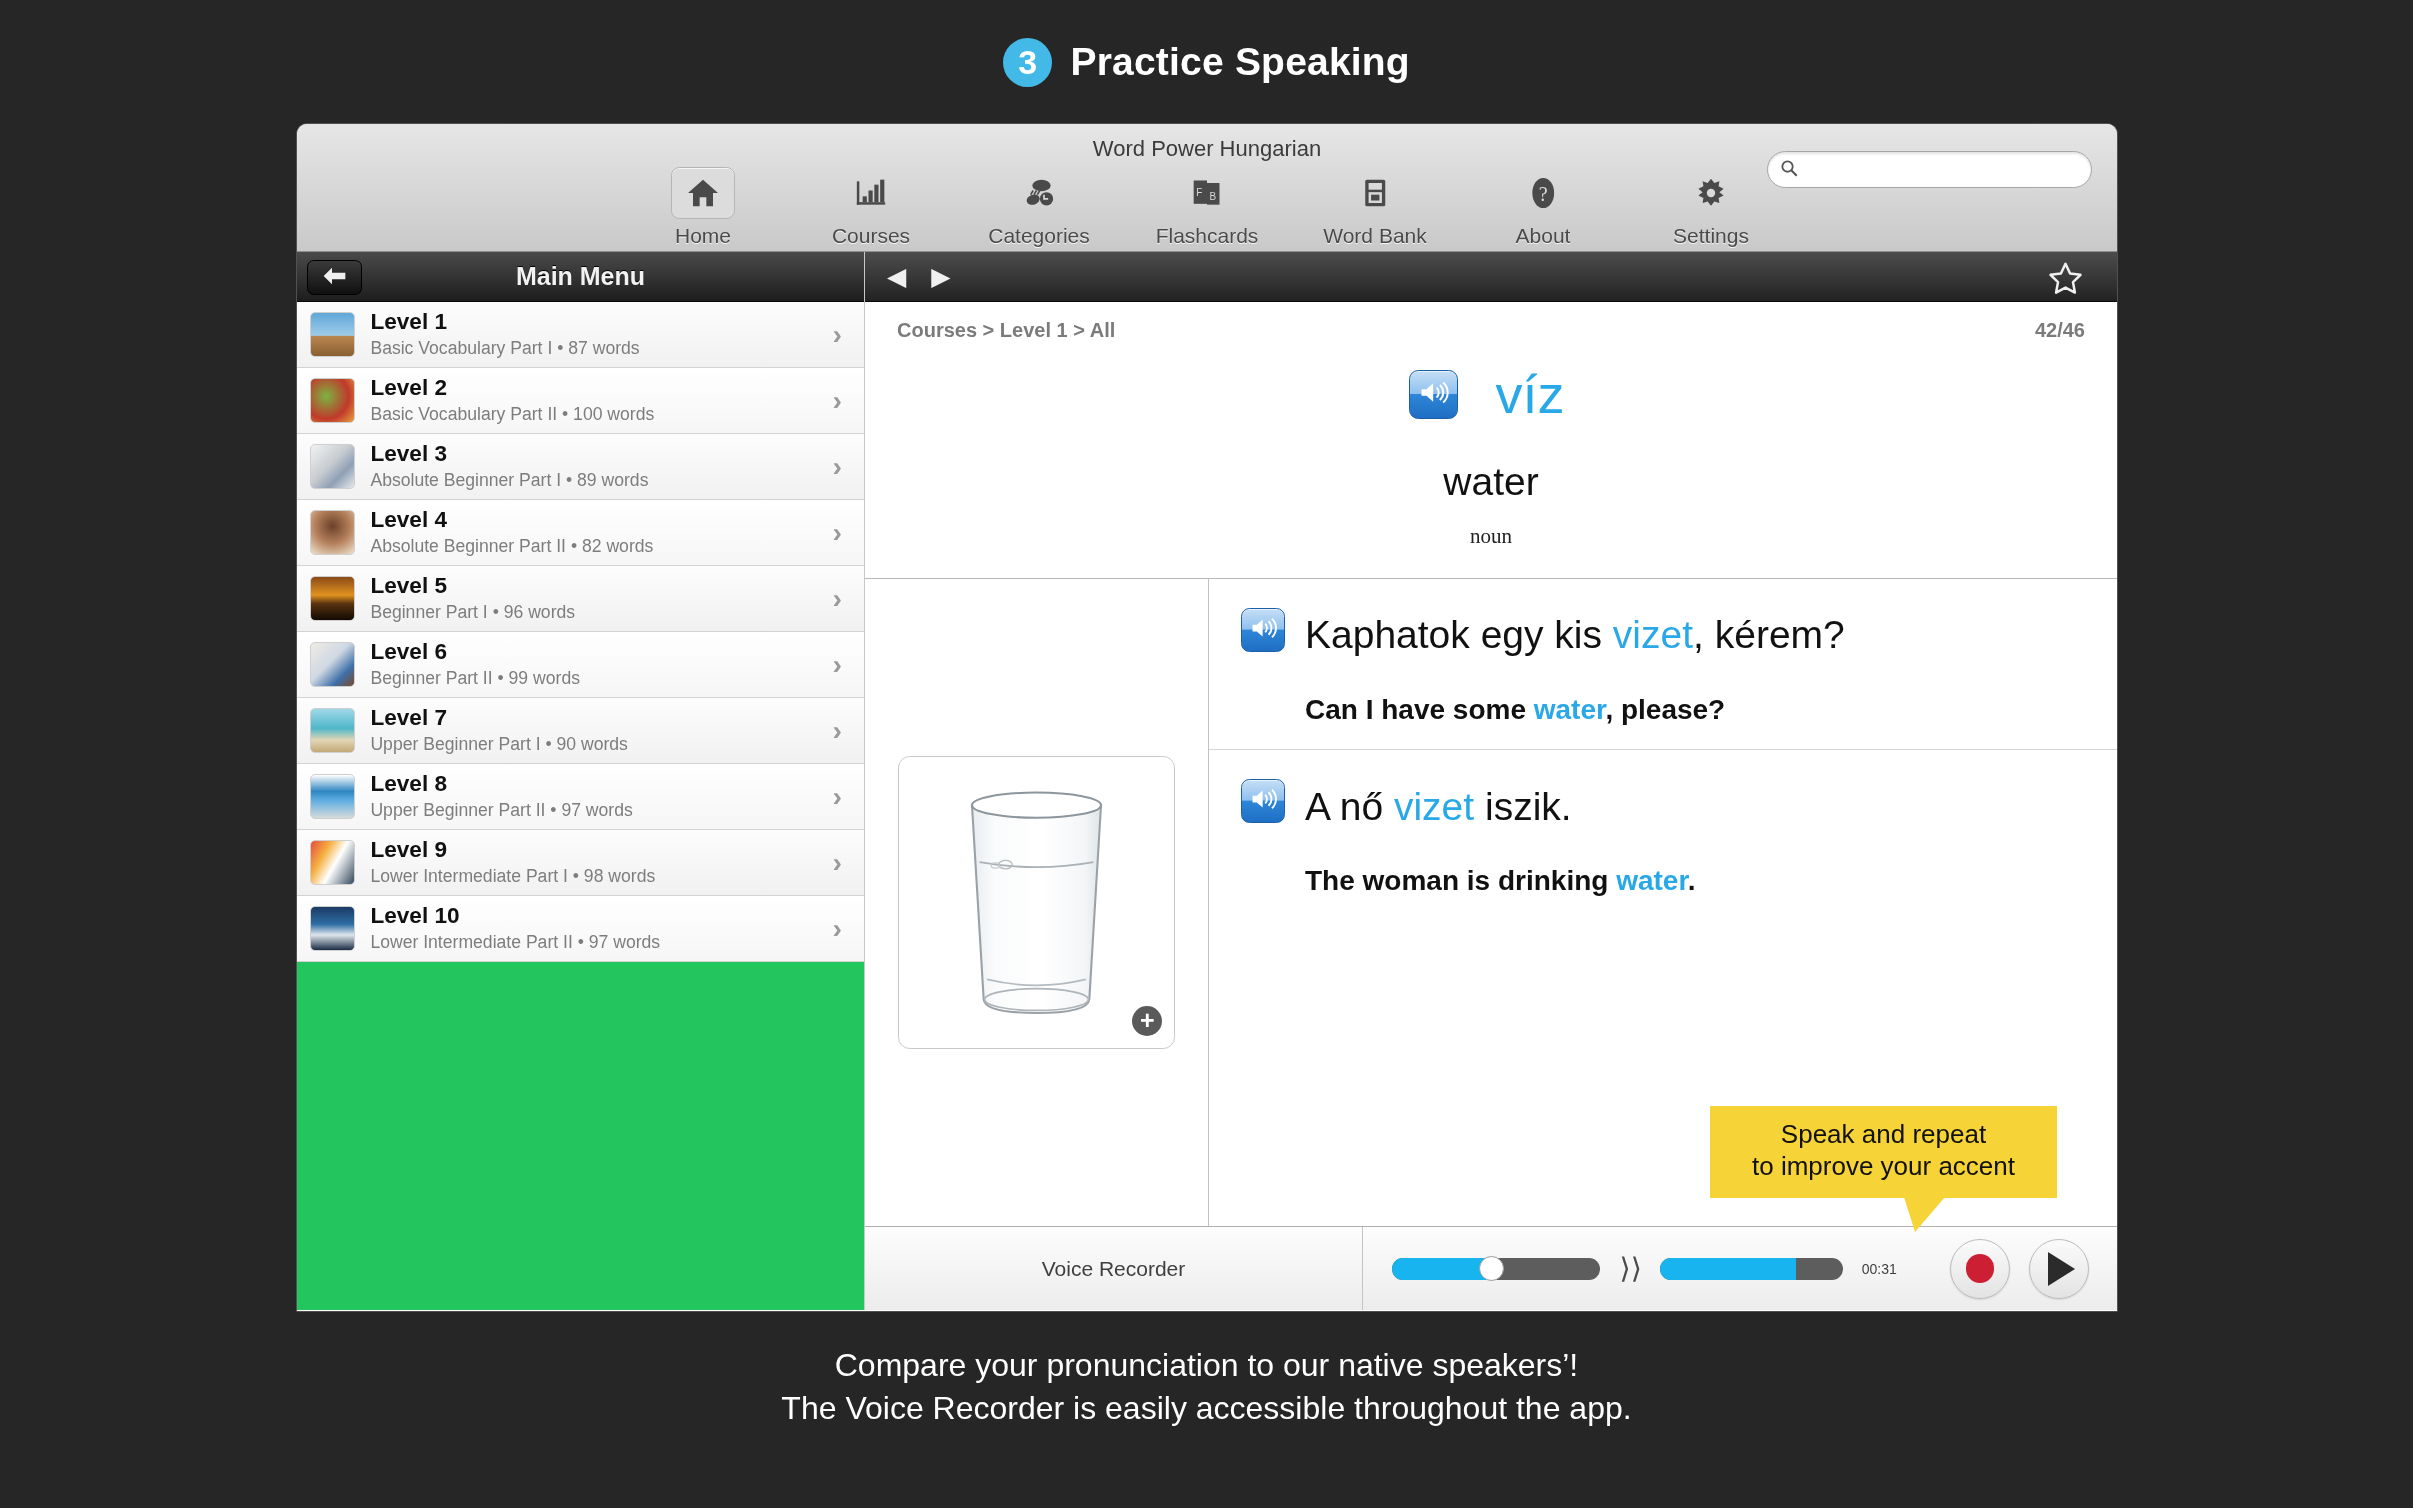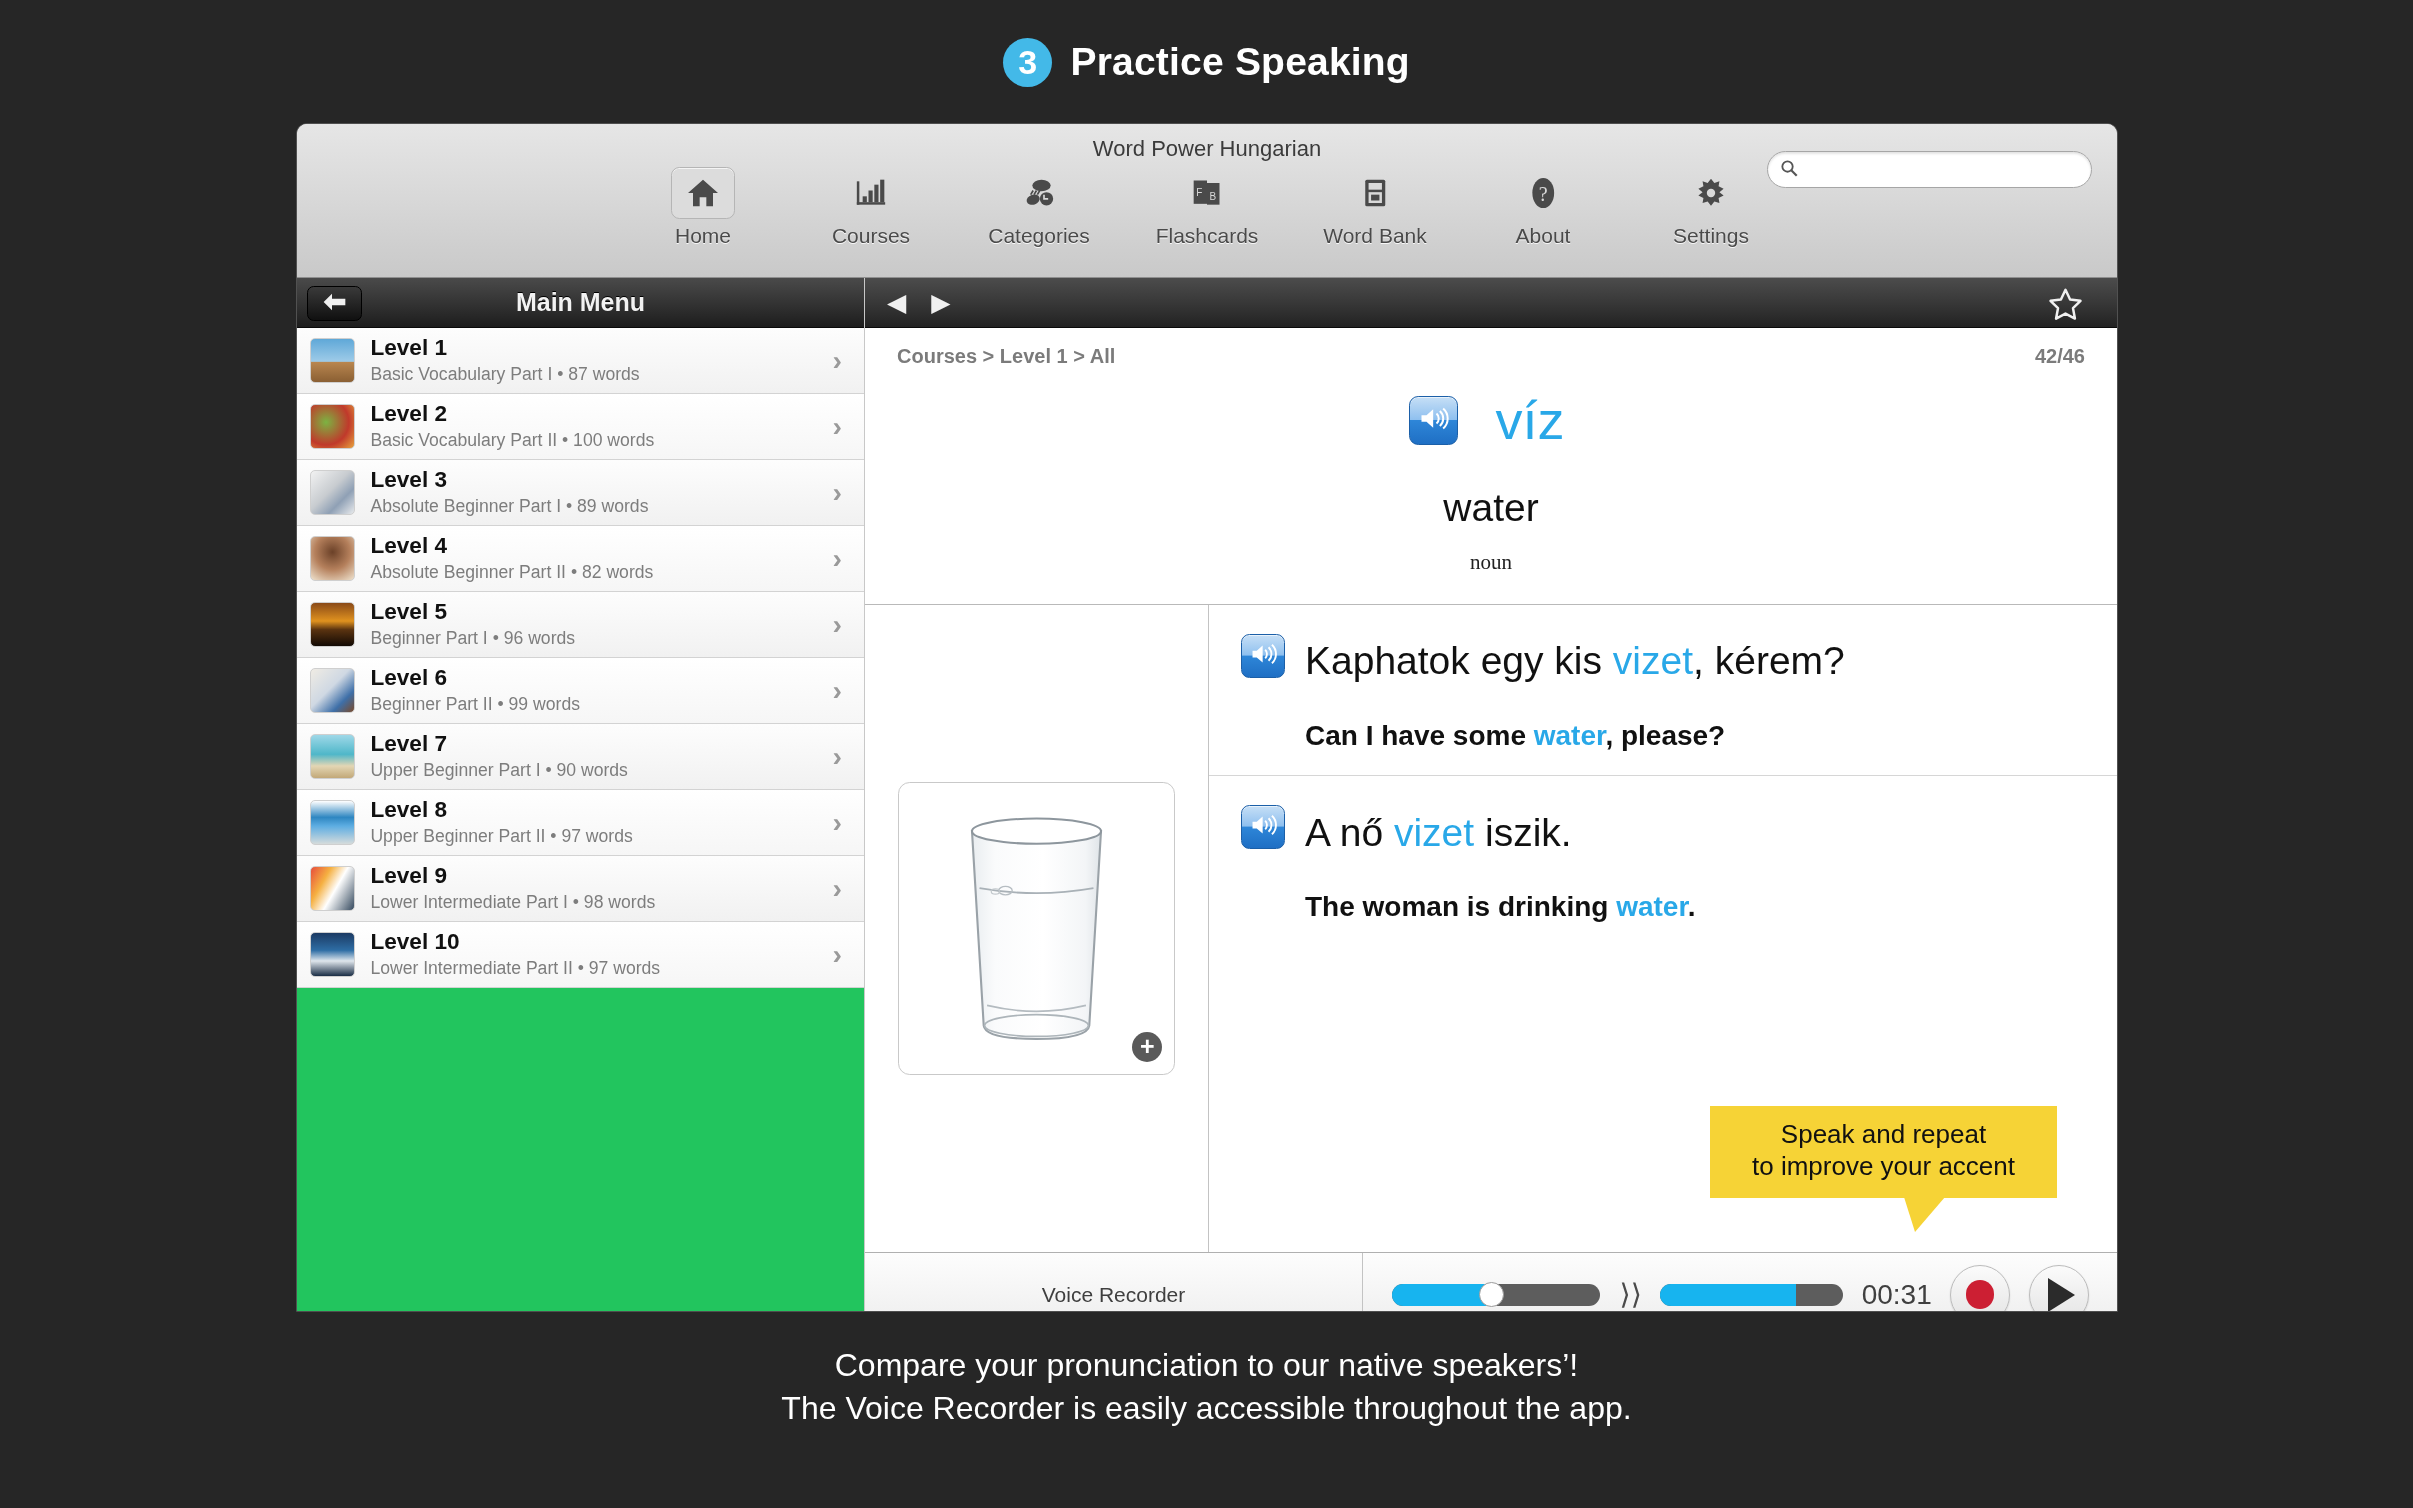--- a/index.html
+++ b/index.html
@@ -32,21 +32,21 @@
     position: absolute; left: 297px; top: 124px;
     width: 1820px; height: 1187px;
     border-radius: 10px 10px 0 0;
     background: #ffffff;
     overflow: hidden;
     box-shadow: 0 0 0 0.8px #5d5d5d;
   }
 
   
   .toolbar {
-    height: 154px; width: 100%;
+    height: 128px; width: 100%;
     background: linear-gradient(to bottom, #e6e6e6 0%, #d9d9d9 45%, #c9c9c9 100%);
     border-bottom: 0.8px solid #8f8f8f;
     position: relative;
   }
   .win-title {
     text-align: center; padding-top: 11.7px;
     font-size: 22px; color: #3b3b3b;
   }
   .tool-row {
     position: absolute; left: 0; right: 0; top: 40px;
@@ -232,21 +232,21 @@
     border-radius: 50%; background: #ffffff; border: 0.8px solid #9b9b9b;
   }
   .wave { color: #4a4a4a; font-size: 28.5px; line-height: 1; margin-left: 1.7px; }
   .seek-track {
     flex: 1; height: 22px; border-radius: 11px; background: #5d5d5d; position: relative;
   }
   .seek-fill {
     position: absolute; left: 0; top: 0; bottom: 0; width: 74%;
     background: #17b4ef; border-radius: 11px 0 0 11px;
   }
-  .time { font-size: 28px; color: #3f3f3f; min-width: 70px; }
+  .time { font-size: 14px; color: #3f3f3f; min-width: 70px; }
   .round-btn {
     width: 60px; height: 60px; border-radius: 50%;
     background: linear-gradient(to bottom, #fbfbfb, #e3e3e3);
     border: 0.8px solid #bcbcbc;
     display: flex; align-items: center; justify-content: center;
     box-shadow: 0 0.8px 1.7px rgba(0,0,0,.14);
   }
   .rec-dot { width: 28.5px; height: 28.5px; border-radius: 50%; background: #cc1f33; }
   .play-tri {
     width: 0; height: 0; margin-left: 5px;

